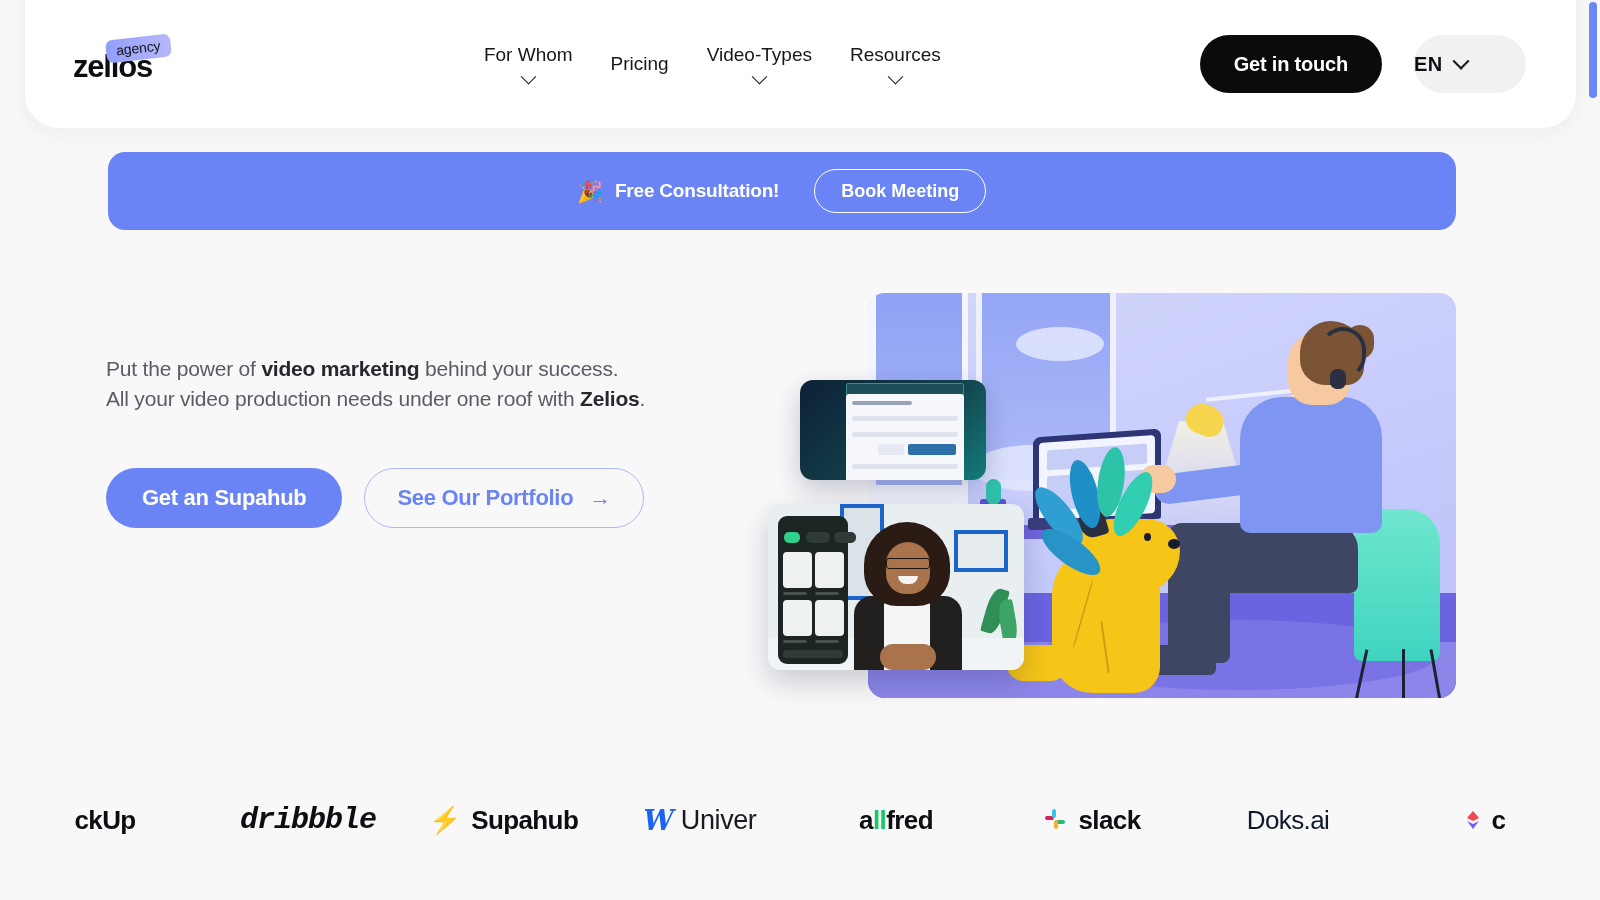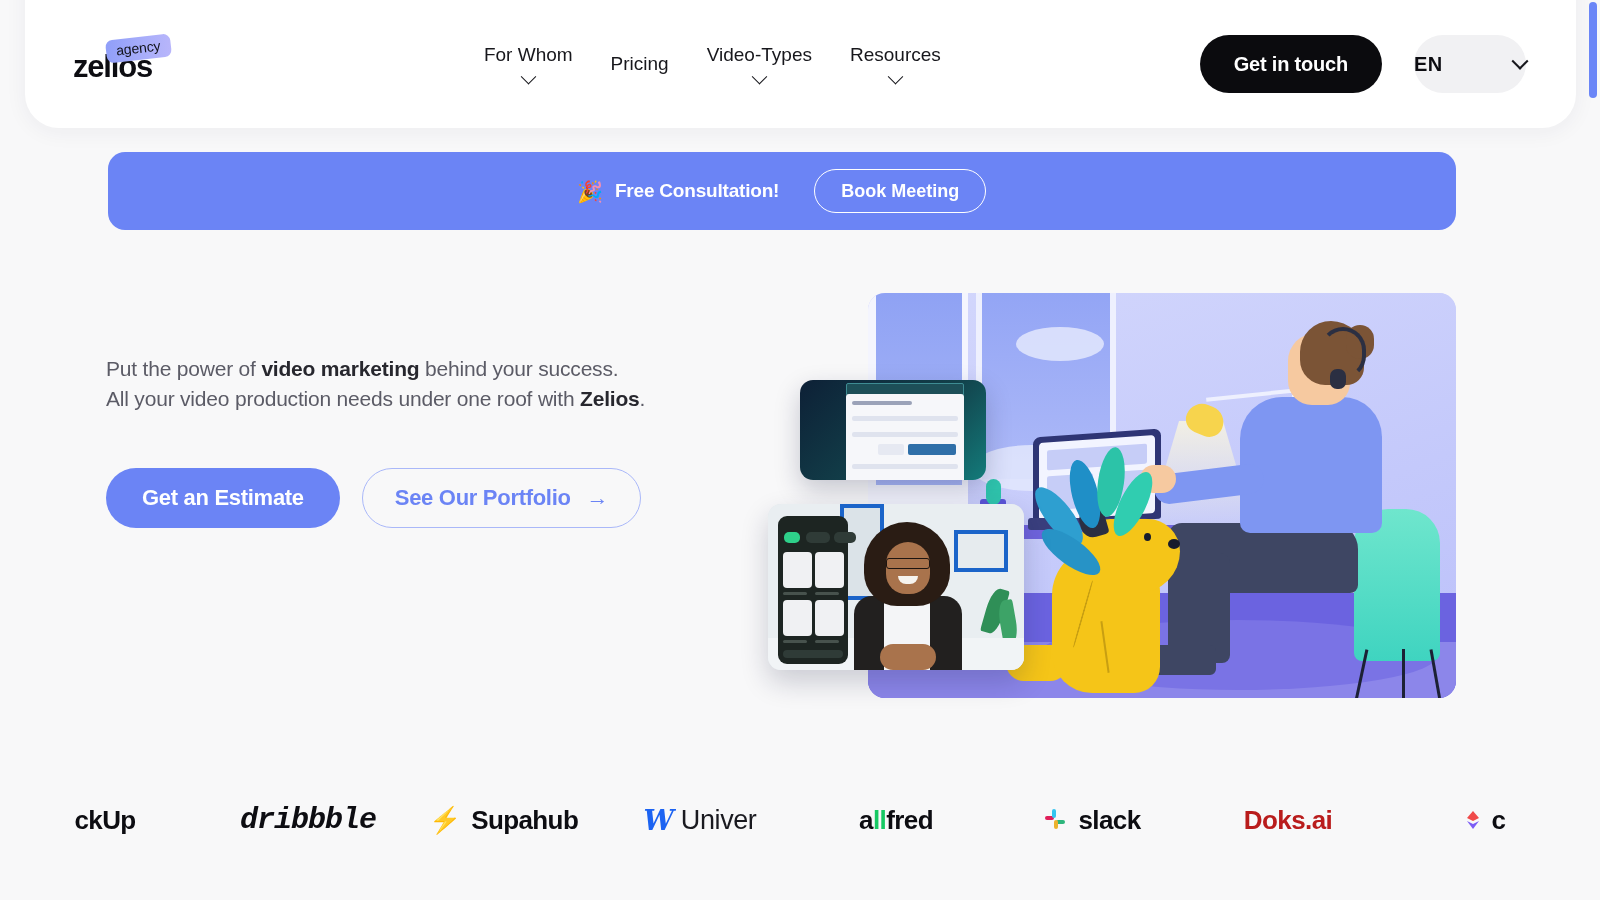--- a/index.html
+++ b/index.html
@@ -94,21 +94,21 @@
     background: #0b0b0e; color: #fff;
     font-size: 20px; font-weight: 700;
     padding: 0 34px; height: 58px;
     border-radius: 30px; border: none;
     display: flex; align-items: center;
     cursor: pointer; letter-spacing: -.2px;
   }
   .lang {
     background: #f1f1f3; border-radius: 30px;
     height: 58px; width: 112px;
-    display: flex; align-items: center; justify-content: space-between;
+    display: flex; align-items: center; justify-content: flex-start;
     gap: 12px; cursor: pointer;
   }
   .lang-text { font-size: 20px; font-weight: 700; color: #0c0c11; letter-spacing: .4px; }
   .lang .chev { width: 12px; height: 12px; border-width: 2px; }
 
   
   .banner {
     position: absolute; left: 108px; top: 152px;
     width: 1348px; height: 78px;
     background: #6b84f5;
@@ -444,21 +444,21 @@
   .logo-cell {
     flex: 0 0 auto;
     display: flex; align-items: center; justify-content: center;
     gap: 9px;
   }
   .logo-text { font-size: 26px; font-weight: 700; color: #0d0d12; letter-spacing: -.6px; }
   .logo-text.script {
     font-family: Liberation Mono, monospace;
     font-style: italic; font-size: 30px; letter-spacing: -1px;
   }
-  .logo-text.green { color: #b91c1c; font-weight: 700; }
+  .logo-text.green { color: #0f172a; font-weight: 400; }
   .logo-text.light { font-weight: 400; color: #1a1a20; font-size: 27px; letter-spacing: -.4px; }
   .bolt { color: #9b3cf5; font-size: 26px; line-height: 1; }
   .allfred-mid { color: #17c964; }
   .slack-icon { display: inline-block; width: 26px; height: 26px; position: relative; }
   .slack-icon i { position: absolute; border-radius: 2px; }
   .univer-mark {
     font-family: "DejaVu Serif", serif;
     font-style: italic; font-weight: 700;
     font-size: 27px; color: #1c63f2; letter-spacing: -2px;
   }
@@ -515,21 +515,21 @@
   </div>
 
   <div class="hero-left">
 
     <p class="sub">
       <span>Put the power of </span><b>video marketing</b><span> behind your success.</span><br>
       <span>All your video production needs under one roof with </span><b>Zelios</b><span>.</span>
     </p>
 
     <div class="cta-row">
-      <button class="cta-primary">Get an Estimate</button>
+      <button class="cta-primary">Get an Supahub</button>
       <button class="cta-secondary">
         <span>See Our Portfolio</span>
         <span class="arrow-right">→</span>
       </button>
     </div>
   </div>
 
   <div class="hero-art">
 
     <div class="art-main">

